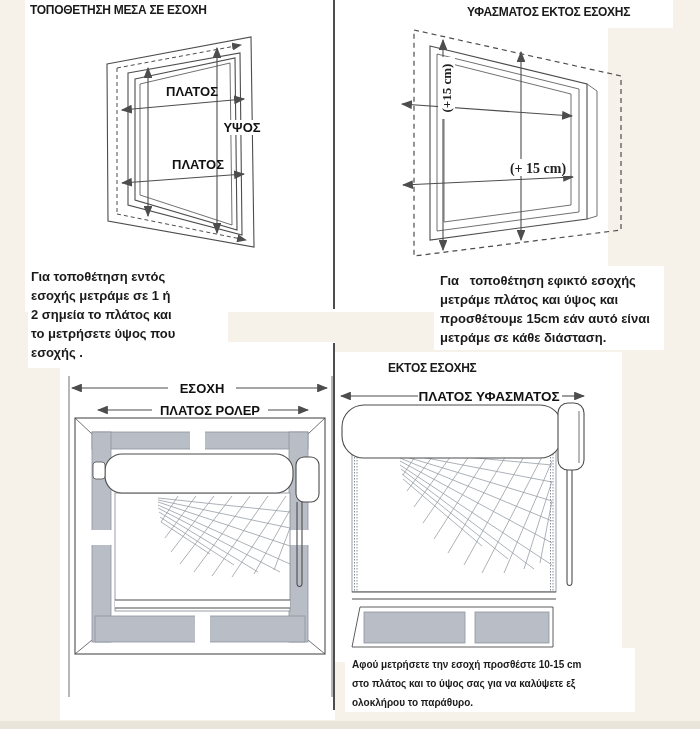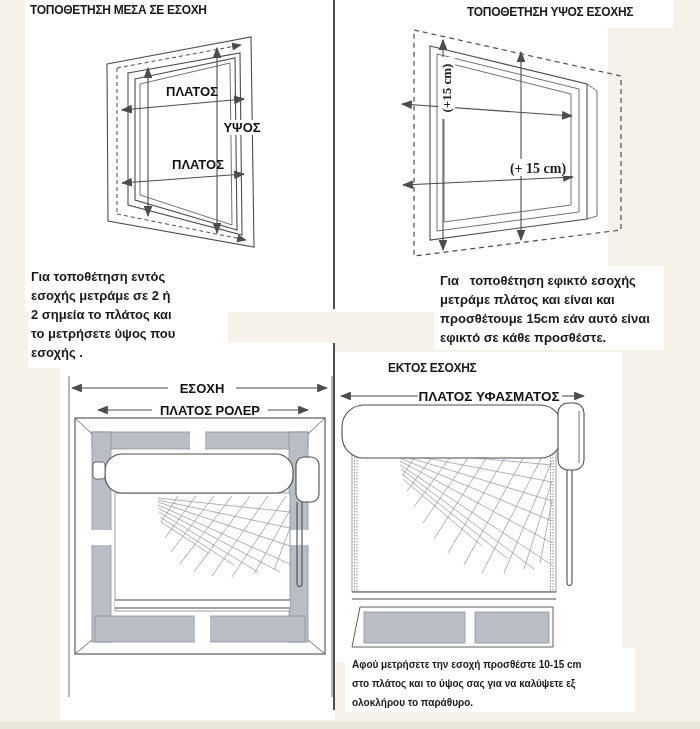--- a/index.html
+++ b/index.html
@@ -39,21 +39,21 @@
   <div class="panel" style="left:434px;top:266px;width:230px;height:84px"></div>
   <div class="panel" style="left:60px;top:342px;width:275px;height:378px"></div>
   <div class="panel" style="left:334px;top:352px;width:288px;height:310px"></div>
   <div class="panel" style="left:345px;top:648px;width:290px;height:64px"></div>
   <div class="strip" style="left:0;top:721px;width:700px;height:8px"></div>
 
   <div class="divider" style="top:0;height:309px"></div>
   <div class="divider" style="top:343px;height:367px"></div>
 
   <div class="title" style="left:30px;top:3px">ΤΟΠΟΘΕΤΗΣΗ ΜΕΣΑ ΣΕ ΕΣΟΧΗ</div>
-  <div class="title" style="left:467px;top:5px">ΤΟΠΟΘΕΤΗΣΗ ΥΨΟΣ ΕΣΟΧΗΣ</div>
+  <div class="title" style="left:467px;top:5px">ΥΦΑΣΜΑΤΟΣ ΕΚΤΟΣ ΕΣΟΧΗΣ</div>
 
   <svg style="left:85px;top:28px" width="240" height="235" viewBox="0 0 240 235">
     <defs>
       <marker id="a1e" markerWidth="10" markerHeight="8" refX="9" refY="4" orient="auto">
         <path d="M0,0 L10,4 L0,8 Z" fill="#4d4d4d"></path>
         </marker>
       <marker id="a1s" markerWidth="10" markerHeight="8" refX="1" refY="4" orient="auto">
         <path d="M10,0 L0,4 L10,8 Z" fill="#4d4d4d"></path>
         </marker>
     </defs>
@@ -104,30 +104,30 @@
     <g transform="rotate(-90 56 70)">
       <rect class="wht" x="25" y="62" width="62" height="17"></rect>
       <text class="slab" x="56" y="75" text-anchor="middle">(+15 cm)</text>
     </g>
     <rect class="wht" x="116" y="141" width="64" height="17"></rect>
     <text class="slab2" x="148" y="155" text-anchor="middle">(+ 15 cm)</text>
   </svg>
 
   <div class="note" style="left:31px;top:267px">
     <div>Για τοποθέτηση εντός</div>
-    <div>εσοχής μετράμε σε 2 ή</div>
+    <div>εσοχής μετράμε σε 1 ή</div>
     <div>2 σημεία το πλάτος και</div>
     <div>το μετρήσετε ύψος που</div>
     <div>εσοχής .</div>
   </div>
   <div class="note" style="left:440px;top:271px">
     <div>Για   τοποθέτηση εφικτό εσοχής</div>
-    <div>μετράμε πλάτος και είναι και</div>
+    <div>μετράμε πλάτος και ύψος και</div>
     <div>προσθέτουμε 15cm εάν αυτό είναι</div>
-    <div>εφικτό σε κάθε προσθέστε.</div>
+    <div>μετράμε σε κάθε διάσταση.</div>
   </div>
 
   <svg style="left:62px;top:372px" width="278" height="345" viewBox="0 0 278 345">
     <defs>
       <marker id="a3e" markerWidth="10" markerHeight="8" refX="9" refY="4" orient="auto">
         <path d="M0,0 L10,4 L0,8 Z" fill="#4d4d4d"></path>
         </marker>
       <marker id="a3s" markerWidth="10" markerHeight="8" refX="1" refY="4" orient="auto">
         <path d="M10,0 L0,4 L10,8 Z" fill="#4d4d4d"></path>
         </marker>

